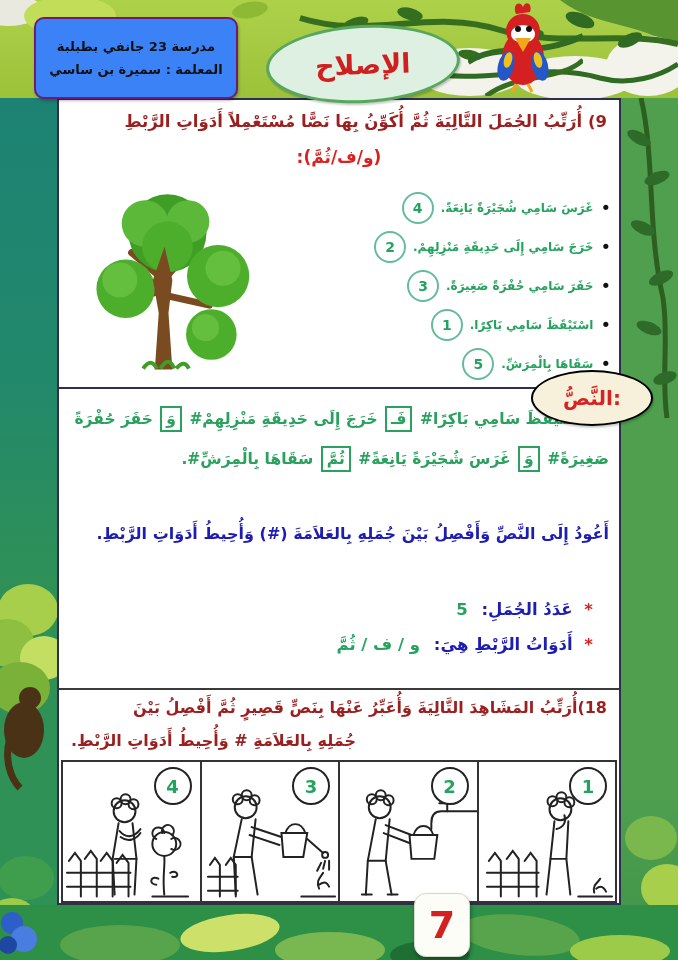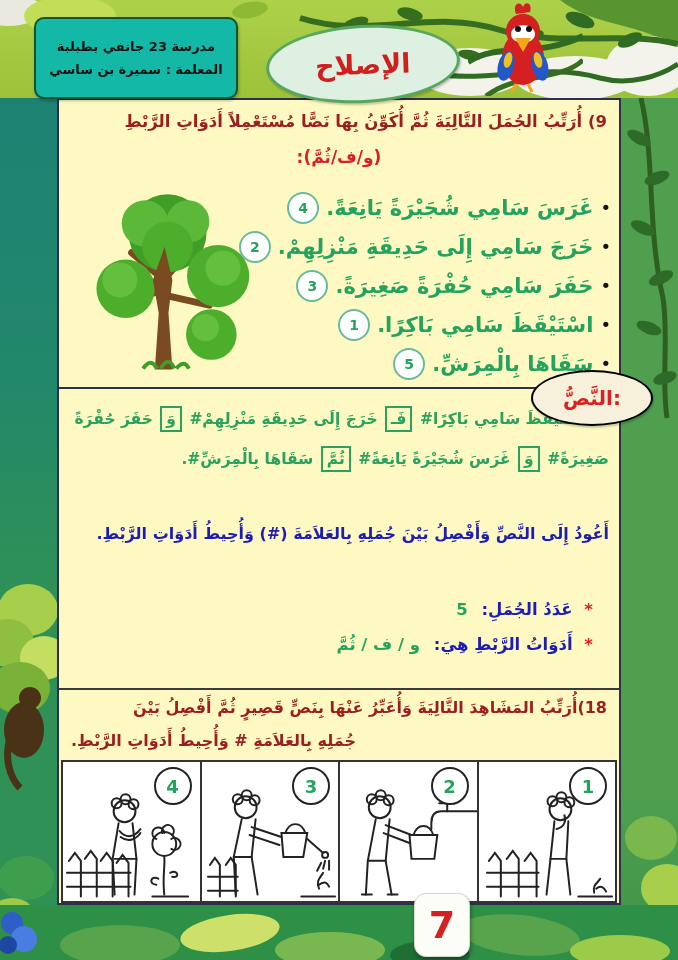--- a/index.html
+++ b/index.html
@@ -15,50 +15,50 @@
     background:linear-gradient(180deg,#1d8273 0%,#22886b 32%,#2f9156 58%,#2f9156 100%);}
   .strip-right{position:absolute;left:621px;top:98px;width:57px;height:862px;
     background:linear-gradient(180deg,#4f9f4f 0%,#4f9f4f 80%,#3f9448 100%);}
   .band-bottom{position:absolute;left:0;top:905px;width:678px;height:55px;
     background:#2e8f47;}
   .deco{position:absolute;pointer-events:none;}
 
   
   .school-box{
     position:absolute;left:34px;top:17px;width:200px;height:78px;
-    background:#14b8a6;border:2px solid #14532d;border-radius:10px;
+    background:#3b82f6;border:2px solid #701a75;border-radius:10px;
     box-shadow:1px 2px 3px rgba(0,0,0,.25);
     display:flex;flex-direction:column;justify-content:center;gap:8px;
     direction:rtl;text-align:center;color:#111;font-weight:bold;font-size:13px;
     z-index:6;
   }
   .title-oval{
     position:absolute;left:266px;top:25px;width:188px;height:72px;
     background:#def0e2;border:3px solid #57a85e;border-radius:50%;
     display:flex;align-items:center;justify-content:center;
     transform:rotate(-3deg);z-index:6;box-shadow:1px 2px 2px rgba(0,0,0,.2);
   }
   .title-oval span{color:#cf2020;font-weight:bold;font-size:27px;transform:rotate(1deg);}
 
   
   .content{
     position:absolute;left:57px;top:98px;width:564px;height:807px;
-    background:#fef9c3;border:2px solid #2e2e4e;box-sizing:border-box;z-index:4;
+    background:#ffffff;border:2px solid #2e2e4e;box-sizing:border-box;z-index:4;
   }
   .ex9{position:absolute;left:0;top:0;right:0;height:287px;border-bottom:2px solid #2e2e4e;}
   .ex9-header{direction:rtl;text-align:right;padding:7px 12px 0 12px;
     color:#9b1f1f;font-weight:bold;font-size:16.5px;line-height:1.85;}
   .ex9-number{color:#9b1f1f;}
   .connector-options{display:block;text-align:center;color:#d92121;font-size:17px;margin-top:4px;}
   .tree-wrap{position:absolute;left:16px;top:84px;width:185px;height:190px;}
   .sentences{position:absolute;top:92px;right:8px;width:410px;direction:rtl;}
   .sentence-row{display:flex;align-items:center;justify-content:flex-start;gap:7px;
     margin-bottom:7px;direction:rtl;}
   .sentence-bullet{color:#111;font-size:18px;line-height:1;}
-  .sentence-text{color:#23a35d;font-weight:bold;font-size:21px;white-space:nowrap;}
+  .sentence-text{color:#23a35d;font-weight:bold;font-size:12px;white-space:nowrap;}
   .num-circle{
     width:28px;height:28px;border:2px solid #66bb9b;border-radius:50%;
     display:inline-flex;align-items:center;justify-content:center;flex:0 0 auto;
     color:#23a35d;font-weight:bold;font-size:14px;background:#fff;
   }
 
   .nass-badge{
     position:absolute;top:270px;right:-34px;width:118px;height:52px;
     background:#f7f0da;border:2px solid #000000;border-radius:50%;
     display:flex;align-items:center;justify-content:center;

